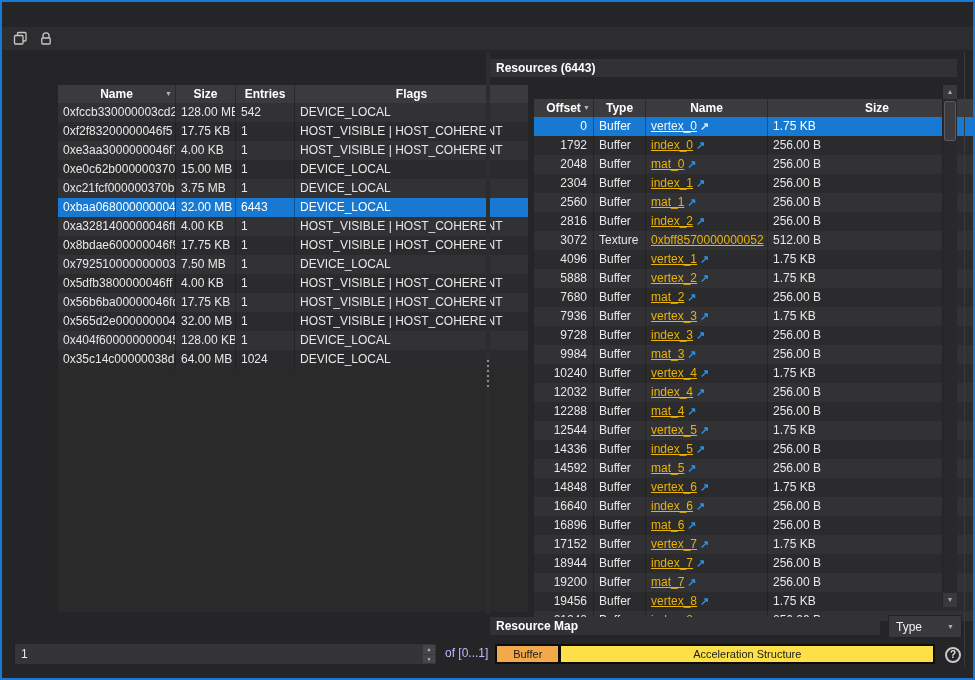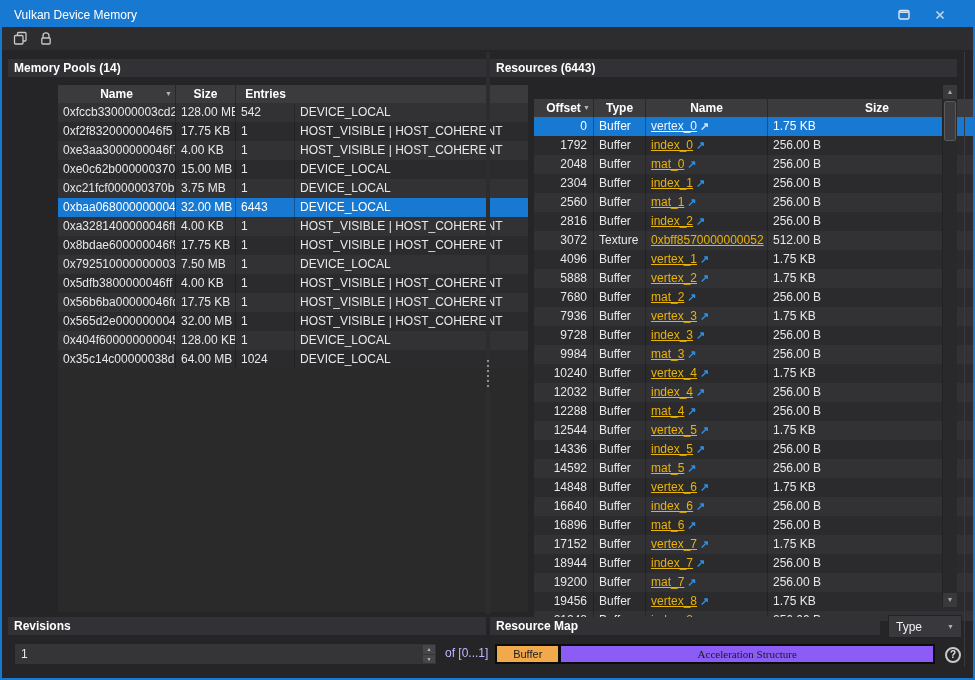--- a/index.html
+++ b/index.html
@@ -90,60 +90,44 @@
              white-space:nowrap; overflow:hidden; }
   .help-btn { position:absolute; left:943px; top:645px; width:16px; height:16px;
               border:2px solid #c9c9c9; border-radius:50%; color:#e0e0e0; font-size:10px;
               font-weight:bold; text-align:center; line-height:12px; }
 </style>
 </head>
 <body>
 
 <div class="window">
 
-  <div class="titlebar">
-    <span class="title">Vulkan Device Memory</span>
-    <span class="win-icons">
-      <span class="win-btn">
-        <svg width="12" height="11" viewBox="0 0 12 11">
-          <rect x="1" y="1.5" width="10" height="8.5" rx="1.5" fill="none" stroke="#dfe9f4" stroke-width="1.4"></rect>
-          <line x1="1.5" y1="3.2" x2="10.5" y2="3.2" stroke="#dfe9f4" stroke-width="1.5"></line>
-        </svg>
-      </span>
-      <span class="win-btn">
-        <svg width="10" height="10" viewBox="0 0 10 10">
-          <path d="M1.5 1.5 L8.5 8.5 M8.5 1.5 L1.5 8.5" stroke="#c4d7ea" stroke-width="1.6"></path>
-        </svg>
-      </span>
-    </span>
-  </div>
 
   <div class="toolbar">
     <span class="tool-btn">
       <svg width="15" height="15" viewBox="0 0 15 15">
         <rect x="4.5" y="1.5" width="8.5" height="8.5" rx="1" fill="none" stroke="#c9c9c9" stroke-width="1.3"></rect>
         <rect x="1.5" y="4.5" width="8.5" height="8.5" rx="1" fill="#2d2d30" stroke="#c9c9c9" stroke-width="1.3"></rect>
       </svg>
     </span>
     <span class="tool-btn">
       <svg width="14" height="15" viewBox="0 0 14 15">
         <path d="M4 7 V4.8 a3 3 0 0 1 6 0 V7" fill="none" stroke="#c9c9c9" stroke-width="1.3"></path>
         <rect x="2.8" y="7" width="8.4" height="6" rx="1" fill="none" stroke="#c9c9c9" stroke-width="1.3"></rect>
       </svg>
     </span>
   </div>
 
-  <div class="panel-header" id="mp-header">Memory Pools (14)</div>
   <div class="panel-header" id="res-header">Resources (6443)</div>
 
   <div class="table mp" id="mp-table">
     <div class="thead" id="mp-head">
         <div class="th c-name"><span class="">Name</span><span class="sort-arrow">▼</span></div>
         <div class="th c-size"><span class="">Size</span></div>
         <div class="th c-entries"><span class="">Entries</span></div>
+        <div class="th c-flags"><span class="">Flags</span></div>
       </div>
     <div class="tbody" id="mp-body">
         <div class="tr odd">
           <div class="td c-name">0xfccb330000003cd2</div>
           <div class="td c-size">128.00 MB</div>
           <div class="td c-entries">542</div>
           <div class="td c-flags">DEVICE_LOCAL</div>
         </div>
         <div class="tr even">
           <div class="td c-name">0xf2f83200000046f5</div>
@@ -411,34 +395,33 @@
   <div class="grip">
       <i></i>
       <i></i>
       <i></i>
       <i></i>
       <i></i>
       <i></i>
     </div>
   <div class="right-edge-line"></div>
 
-  <div class="panel-header" id="rev-header">Revisions</div>
   <div class="spinbox">
     <span class="spin-value">1</span>
     <span class="steppers">
       <span class="stepper">▲</span>
       <span class="stepper">▼</span>
     </span>
   </div>
   <span class="range-label">of [0...1]</span>
 
   <div class="panel-header" id="map-header">Resource Map</div>
   <div class="type-dropdown">
     <span>Type</span>
     <span class="dd-caret">▼</span>
   </div>
   <div class="map-bar" id="map-bar">
       <div class="map-seg" style="width: 14.2%; background: rgb(242, 169, 76);">Buffer</div>
-      <div class="map-seg" style="width: 85.8%; background: #8b5cf6; font-family: Liberation Serif, serif;">Acceleration Structure</div>
+      <div class="map-seg" style="width: 85.8%; background: #fde047;">Acceleration Structure</div>
     </div>
   <div class="help-btn">?</div>
 
 </div>
 
 </body></html>

